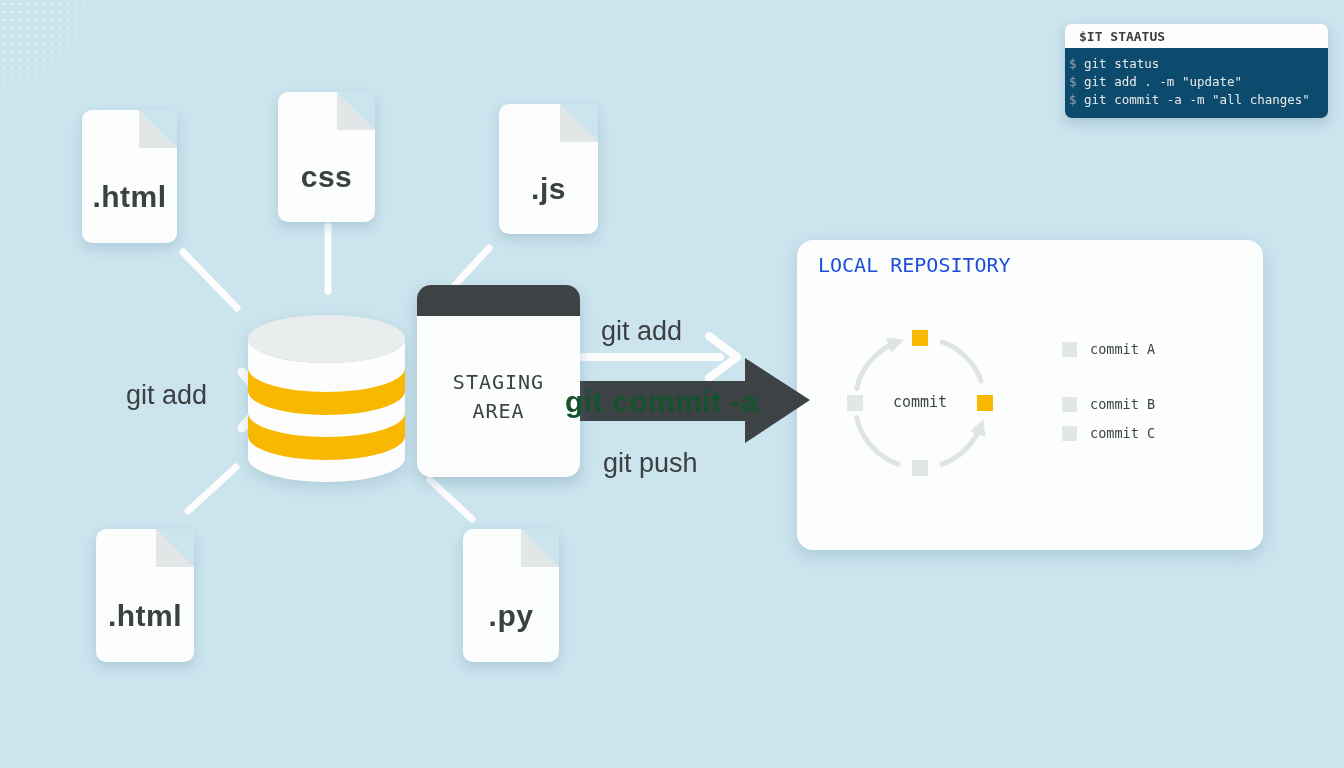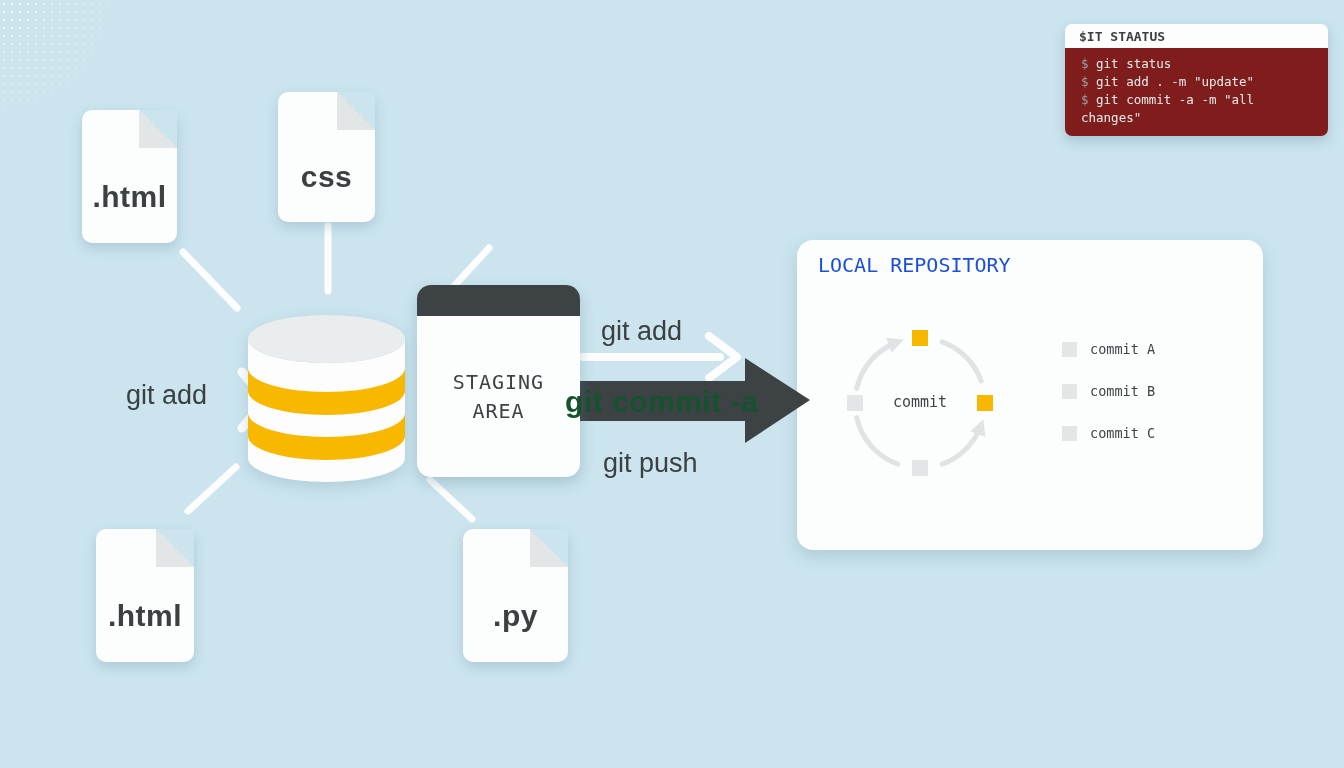--- a/index.html
+++ b/index.html
@@ -81,22 +81,22 @@
     position:absolute;left:1065px;top:24px;width:263px;z-index:3;
     box-shadow:0 5px 12px rgba(90,130,150,.32);border-radius:7px;
   }
   .terminal-header{
     height:24px;background:#fdfdfd;border-radius:7px 7px 0 0;
     display:flex;align-items:center;padding-left:14px;
     font-family:"DejaVu Sans Mono",monospace;font-size:13px;font-weight:700;
     color:#3a3f42;
   }
   .terminal-body{
-    background:#7f1d1d;border-radius:0 0 7px 7px;
-    padding:7px 8px 9px 16px;
+    background:#0c4a6e;border-radius:0 0 7px 7px;
+    padding:7px 8px 9px 4px;
     font-family:"DejaVu Sans Mono",monospace;font-size:12.5px;line-height:18px;
   }
   .term-prompt{color:#99a1a4;}
   .term-cmd{color:#e9ebeb;}
 </style>
 </head>
 <body>
 
 <div class="canvas">
 
@@ -132,27 +132,31 @@
   <div class="file-card" style="left:82px;top:110px;width:95px;height:133px;">
     <div class="fold"></div>
     <div class="file-label">.html</div>
   </div>
 
   <div class="file-card" style="left:278px;top:92px;width:97px;height:130px;">
     <div class="fold"></div>
     <div class="file-label">css</div>
   </div>
 
+  <div class="file-card" style="left:499px;top:104px;width:99px;height:130px;">
+    <div class="fold"></div>
+    <div class="file-label">.js</div>
+  </div>
 
   <div class="file-card" style="left:96px;top:529px;width:98px;height:133px;">
     <div class="fold"></div>
     <div class="file-label">.html</div>
   </div>
 
-  <div class="file-card" style="left:463px;top:529px;width:96px;height:133px;padding-left:9px;">
+  <div class="file-card" style="left:463px;top:529px;width:96px;height:133px;">
     <div class="fold"></div>
     <div class="file-label">.py</div>
   </div>
 
   <div class="staging-box">
     <div class="staging-header"></div>
     <div class="staging-title">
       <span>STAGING</span>
       <span>AREA</span>
     </div>
@@ -183,21 +187,21 @@
       <rect x="115" y="220" width="16" height="16" fill="#e2e6e6"></rect>
       <rect x="50" y="155" width="16" height="16" fill="#e2e6e6"></rect>
     </svg>
 
     <div class="cycle-label">commit</div>
 
     <div class="commit-row" style="top:101px;">
       <div class="commit-square"></div>
       <div class="commit-label">commit A</div>
     </div>
-    <div class="commit-row" style="top:143px;">
+    <div class="commit-row" style="top:156px;">
       <div class="commit-square"></div>
       <div class="commit-label">commit B</div>
     </div>
     <div class="commit-row" style="top:185px;">
       <div class="commit-square"></div>
       <div class="commit-label">commit C</div>
     </div>
   </div>
 
   <div class="terminal">

